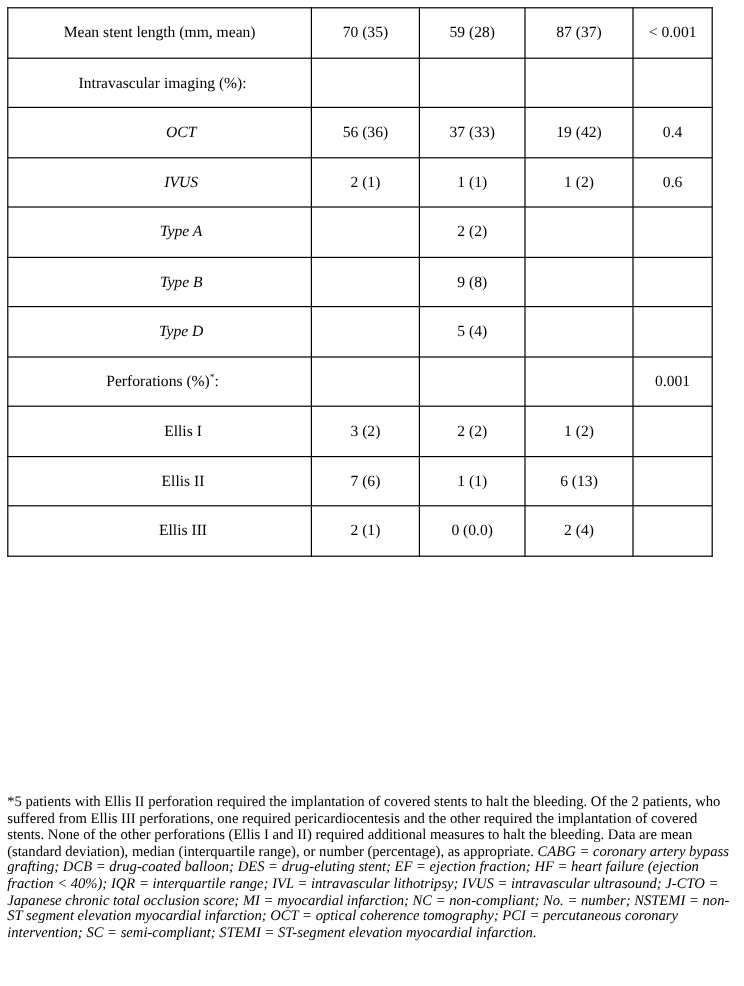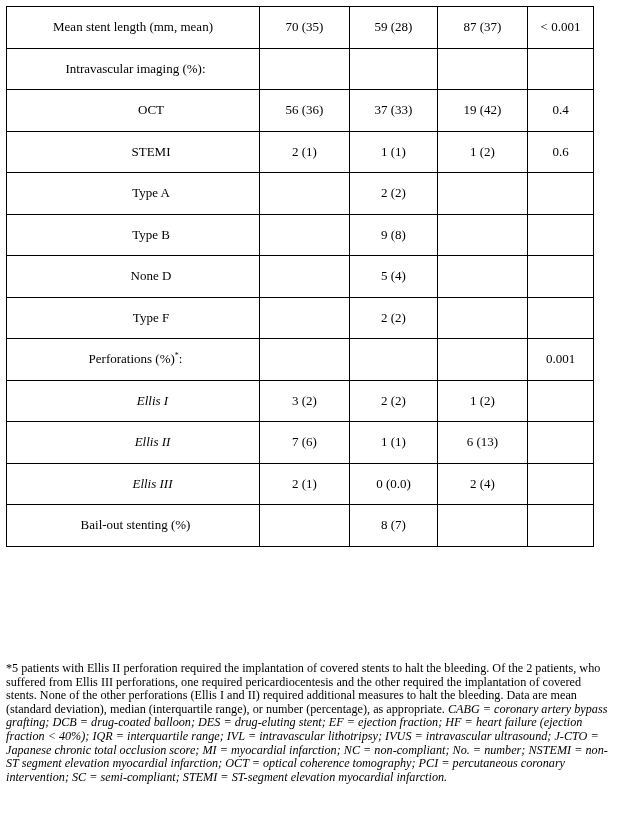--- a/index.html
+++ b/index.html
@@ -40,24 +40,24 @@
     table.data-table td.label {
       text-align: center;
       padding-left: 5px;
     }
     table.data-table td.label.centered {
       text-align: center;
       padding-left: 0;
     }
     table.data-table td.label.indent {
       padding-left: 36px;
+      font-style: italic;
     }
     table.data-table td.label.indent-ellis {
       padding-left: 39px;
-      font-style: italic;
     }
     sup.mark {
       font-size: 8px;
       vertical-align: super;
       line-height: 0;
     }
     .footnote {
       position: absolute;
       left: 6px;
       top: 662px;
@@ -98,51 +98,44 @@
       <td></td>
     </tr>
     <tr>
       <td class="label indent">OCT</td>
       <td>56 (36)</td>
       <td>37 (33)</td>
       <td>19 (42)</td>
       <td>0.4</td>
     </tr>
     <tr>
-      <td class="label indent">STEMI</td>
+      <td class="label indent">IVUS</td>
       <td>2 (1)</td>
       <td>1 (1)</td>
       <td>1 (2)</td>
       <td>0.6</td>
     </tr>
     <tr>
       <td class="label indent">Type A</td>
       <td></td>
       <td>2 (2)</td>
       <td></td>
       <td></td>
     </tr>
     <tr>
       <td class="label indent">Type B</td>
       <td></td>
       <td>9 (8)</td>
       <td></td>
       <td></td>
     </tr>
     <tr>
-      <td class="label indent">None D</td>
+      <td class="label indent">Type D</td>
       <td></td>
       <td>5 (4)</td>
-      <td></td>
-      <td></td>
-    </tr>
-    <tr>
-      <td class="label indent">Type F</td>
-      <td></td>
-      <td>2 (2)</td>
       <td></td>
       <td></td>
     </tr>
     <tr>
       <td class="label"><span>Perforations (%)</span><sup class="mark">*</sup><span>:</span></td>
       <td></td>
       <td></td>
       <td></td>
       <td>0.001</td>
     </tr>
@@ -160,23 +153,16 @@
       <td>6 (13)</td>
       <td></td>
     </tr>
     <tr>
       <td class="label indent-ellis">Ellis III</td>
       <td>2 (1)</td>
       <td>0 (0.0)</td>
       <td>2 (4)</td>
       <td></td>
     </tr>
-    <tr>
-      <td class="label">Bail-out stenting (%)</td>
-      <td></td>
-      <td>8 (7)</td>
-      <td></td>
-      <td></td>
-    </tr>
   </tbody>
 </table>
 
 <div class="footnote"><span>*5 patients with Ellis II perforation required the implantation of covered stents to halt the bleeding. Of the 2 patients, who suffered from Ellis III perforations, one required pericardiocentesis and the other required the implantation of covered stents. None of the other perforations (Ellis I and II) required additional measures to halt the bleeding. Data are mean (standard deviation), median (interquartile range), or number (percentage), as appropriate. </span><i>CABG = coronary artery bypass grafting; DCB = drug-coated balloon; DES = drug-eluting stent; EF = ejection fraction; HF = heart failure (ejection fraction &lt; 40%); IQR = interquartile range; IVL = intravascular lithotripsy; IVUS = intravascular ultrasound; J-CTO = Japanese chronic total occlusion score; MI = myocardial infarction; NC = non-compliant; No. = number; NSTEMI = non-ST segment elevation myocardial infarction; OCT = optical coherence tomography; PCI = percutaneous coronary intervention; SC = semi-compliant; STEMI = ST-segment elevation myocardial infarction.</i></div>
 
 </body></html>

